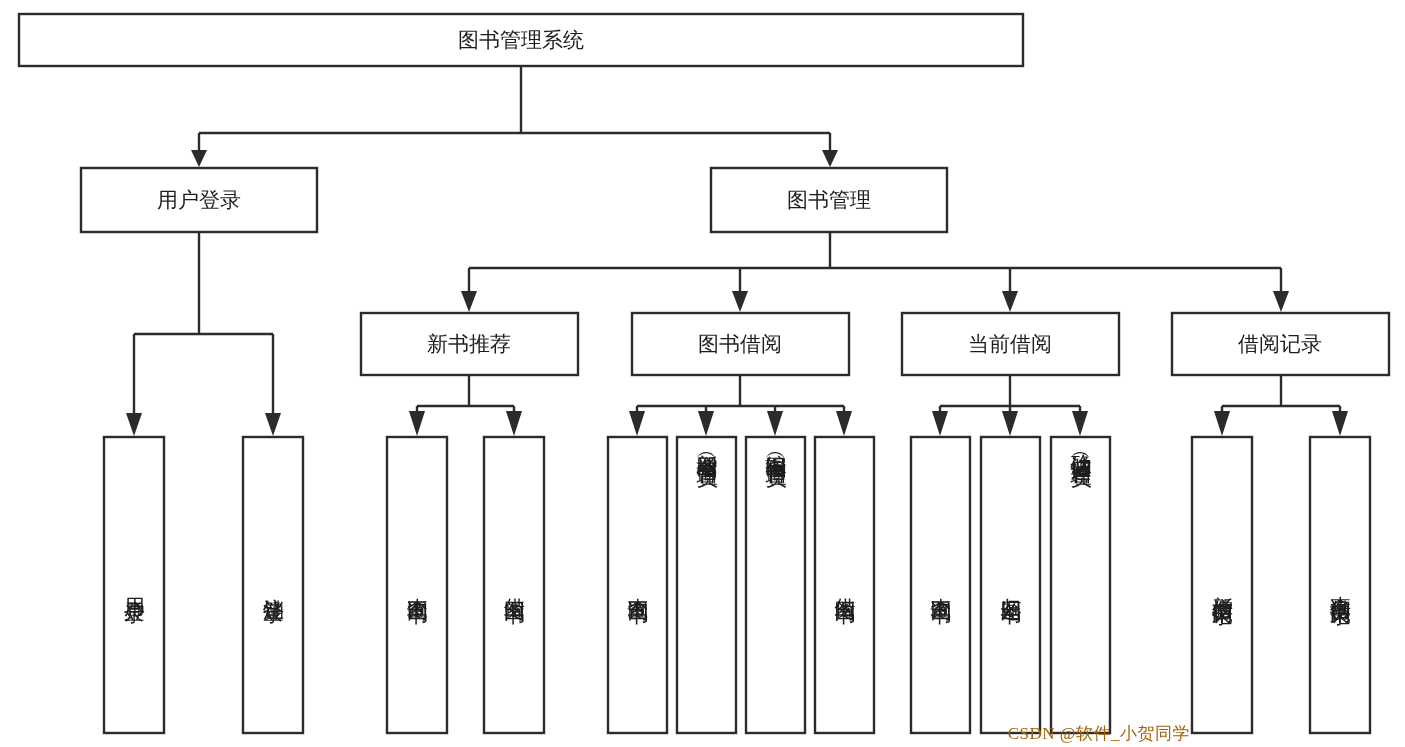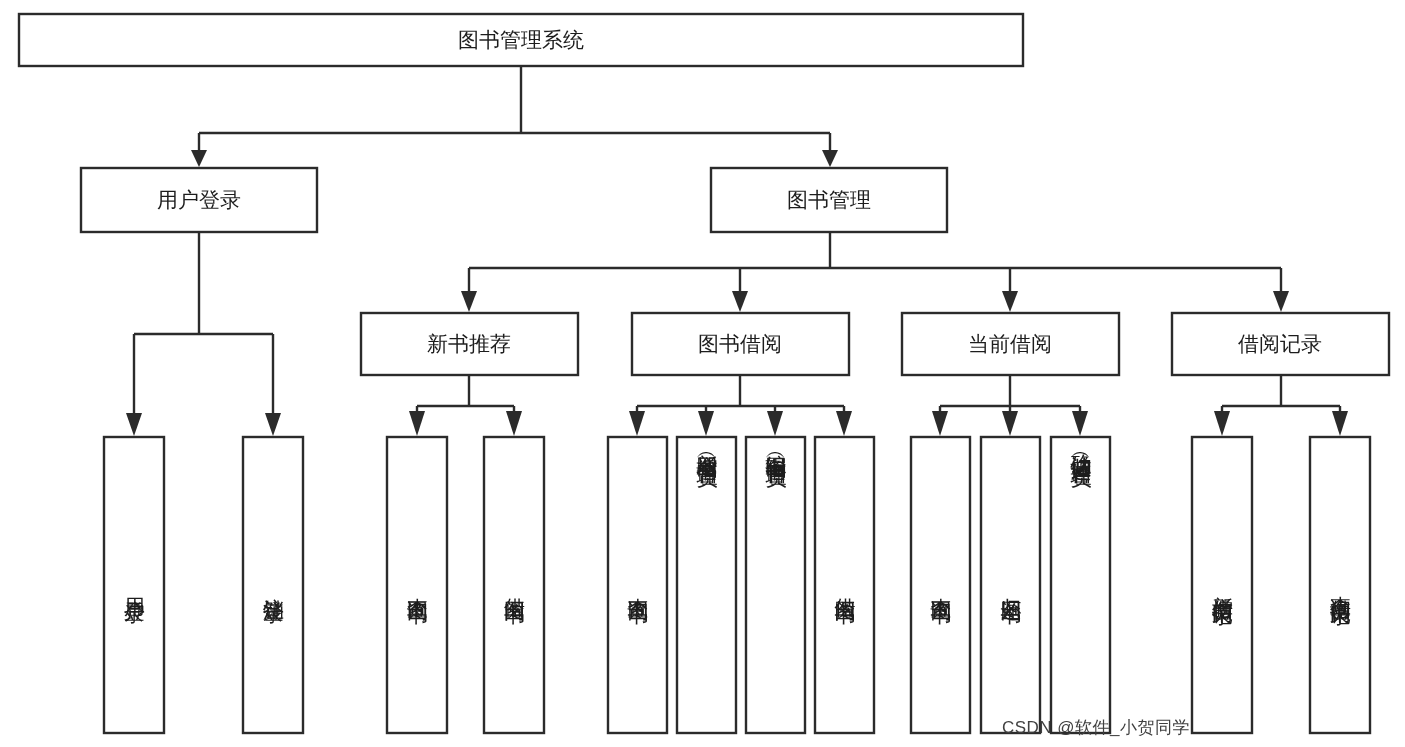--- a/index.html
+++ b/index.html
@@ -61,25 +61,25 @@
     font-size: 21px;
     line-height: 1.18;
     letter-spacing: 2px;
     color: #1d1d1d;
     white-space: nowrap;
     font-family: "DejaVu Sans", "Liberation Sans", sans-serif;
   }
   .watermark {
     position: absolute;
     right: 12px;
-    bottom: 8px;
+    bottom: 2px;
     font-size: 17px;
-    color: #404040;
+    color: #a16207;
     letter-spacing: 0.5px;
-    font-family: Liberation Sans, sans-serif;
+    font-family: Liberation Serif, serif;
     white-space: nowrap;
   }
 </style>
 </head>
 <body>
 
 <div id="diagram-root">
 
   <svg class="flow" viewBox="0 0 1405 747">
     <defs></defs>

